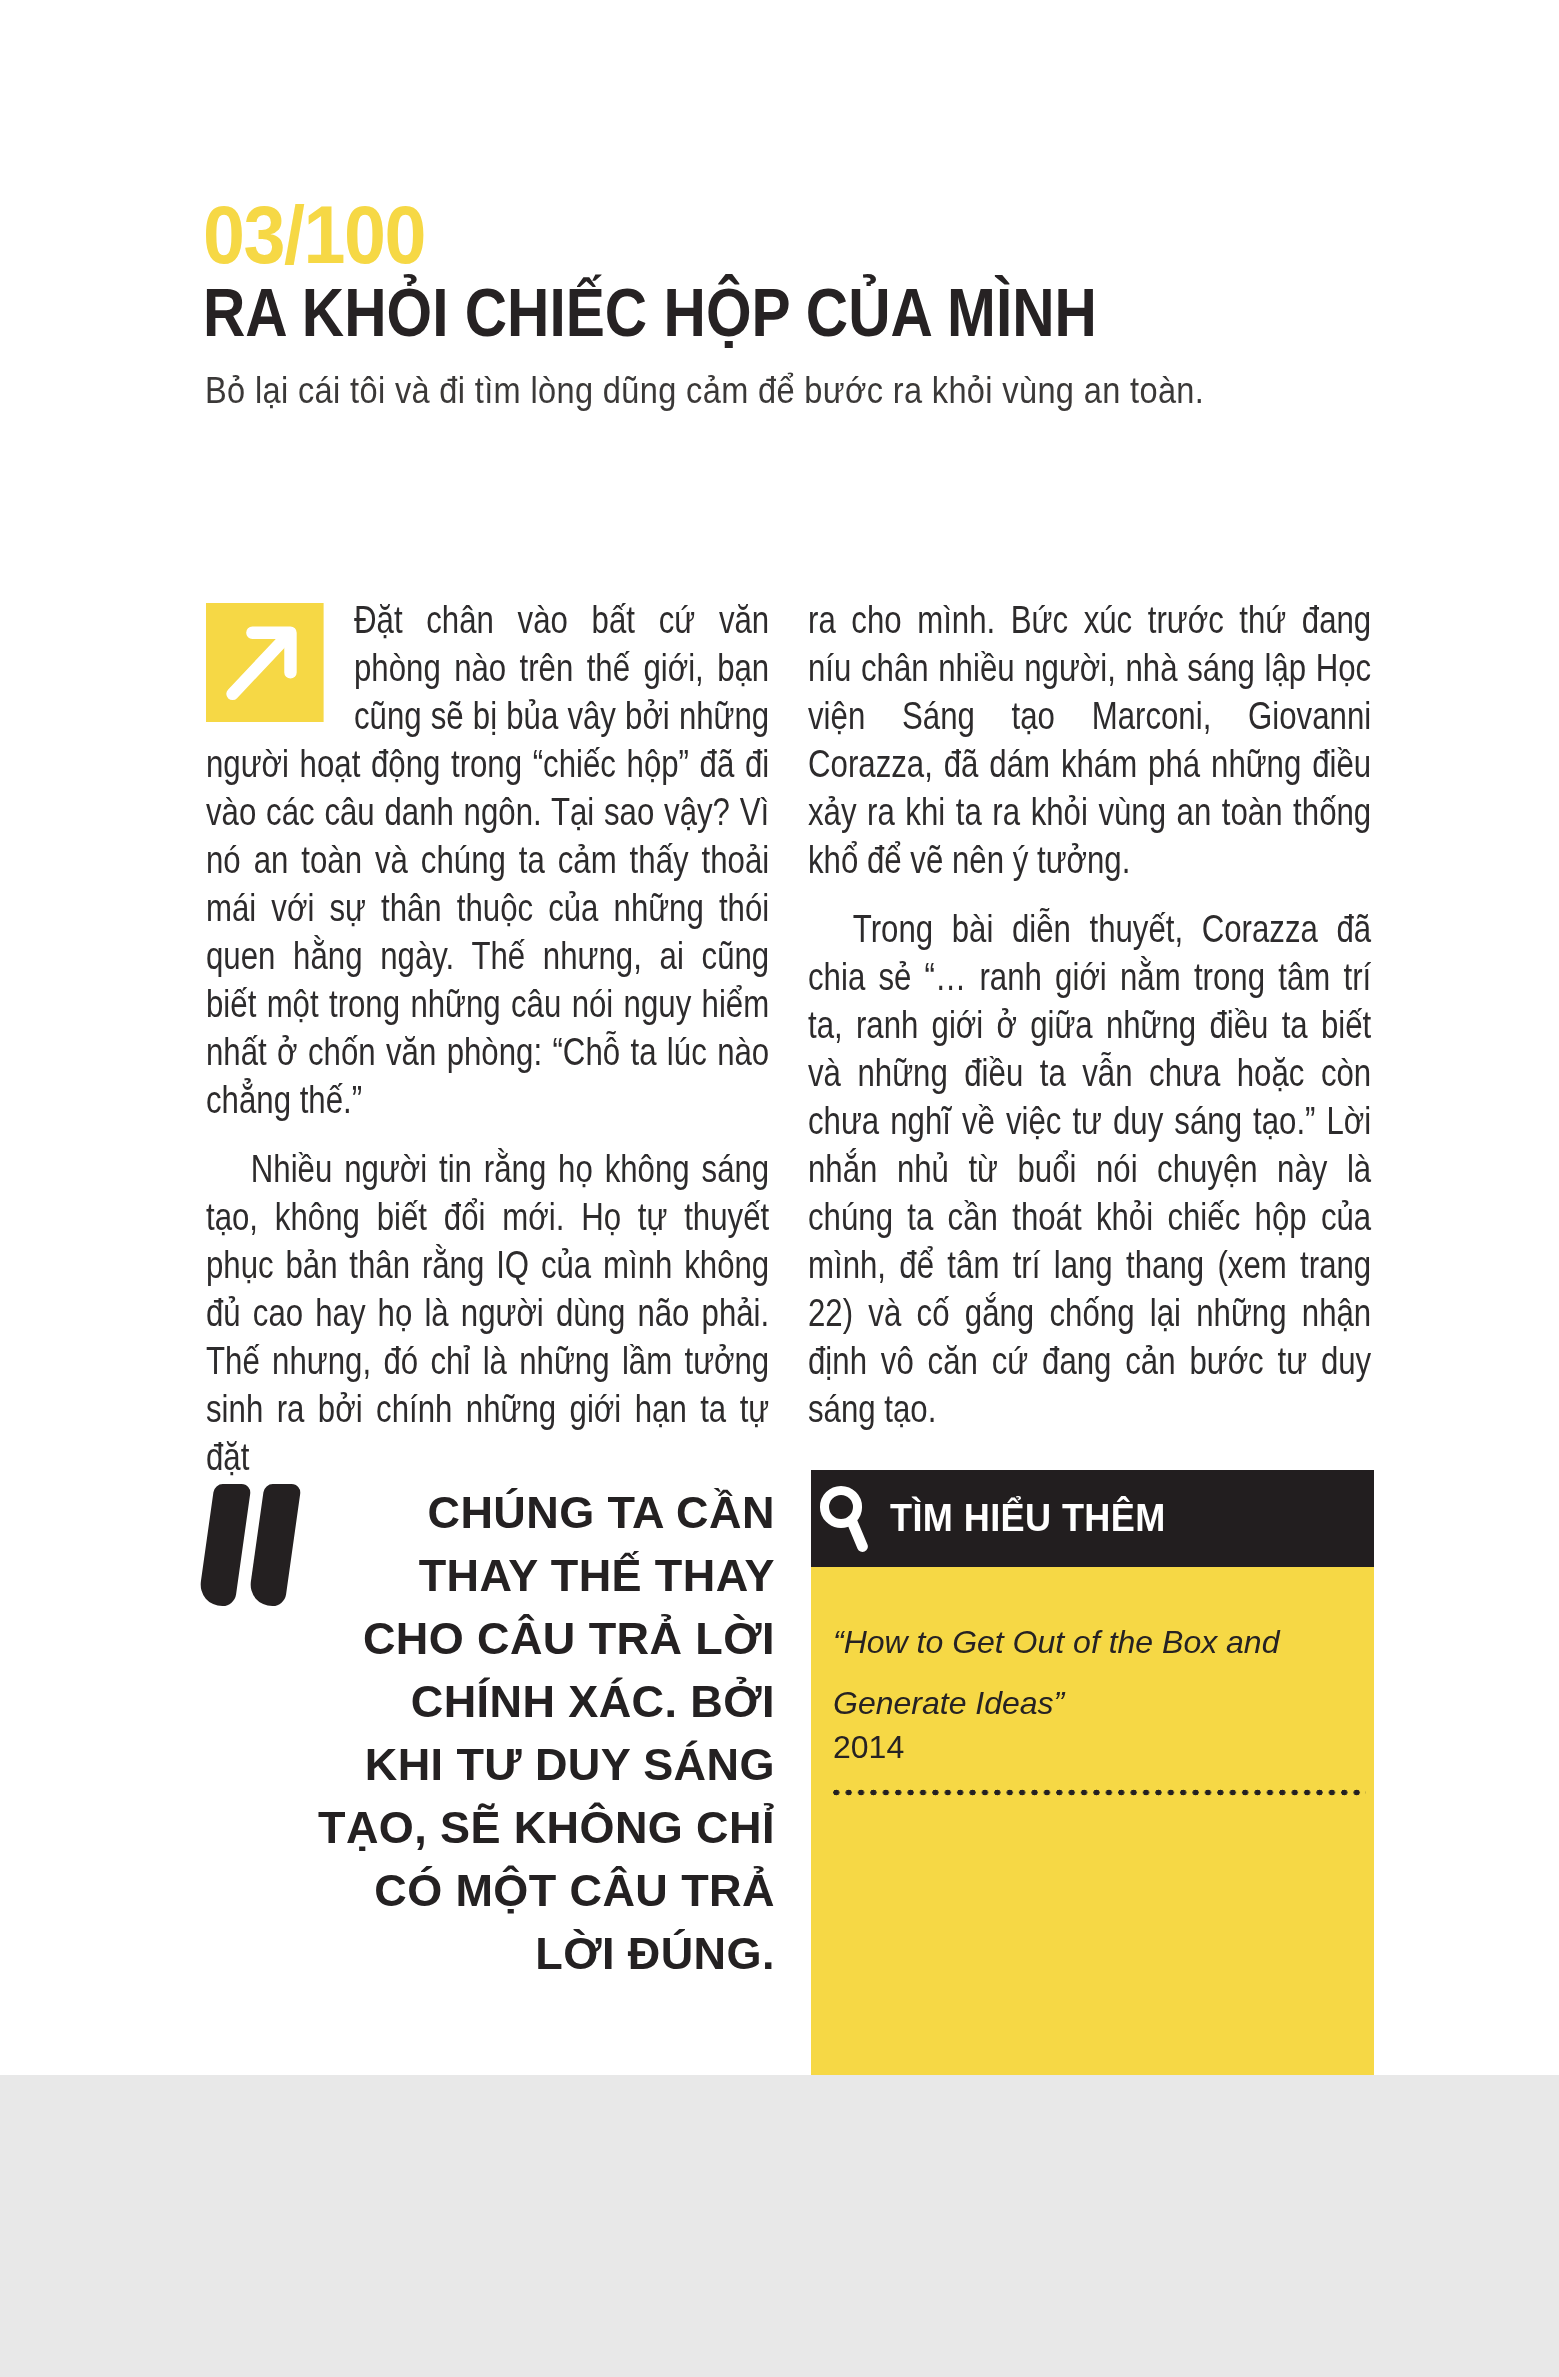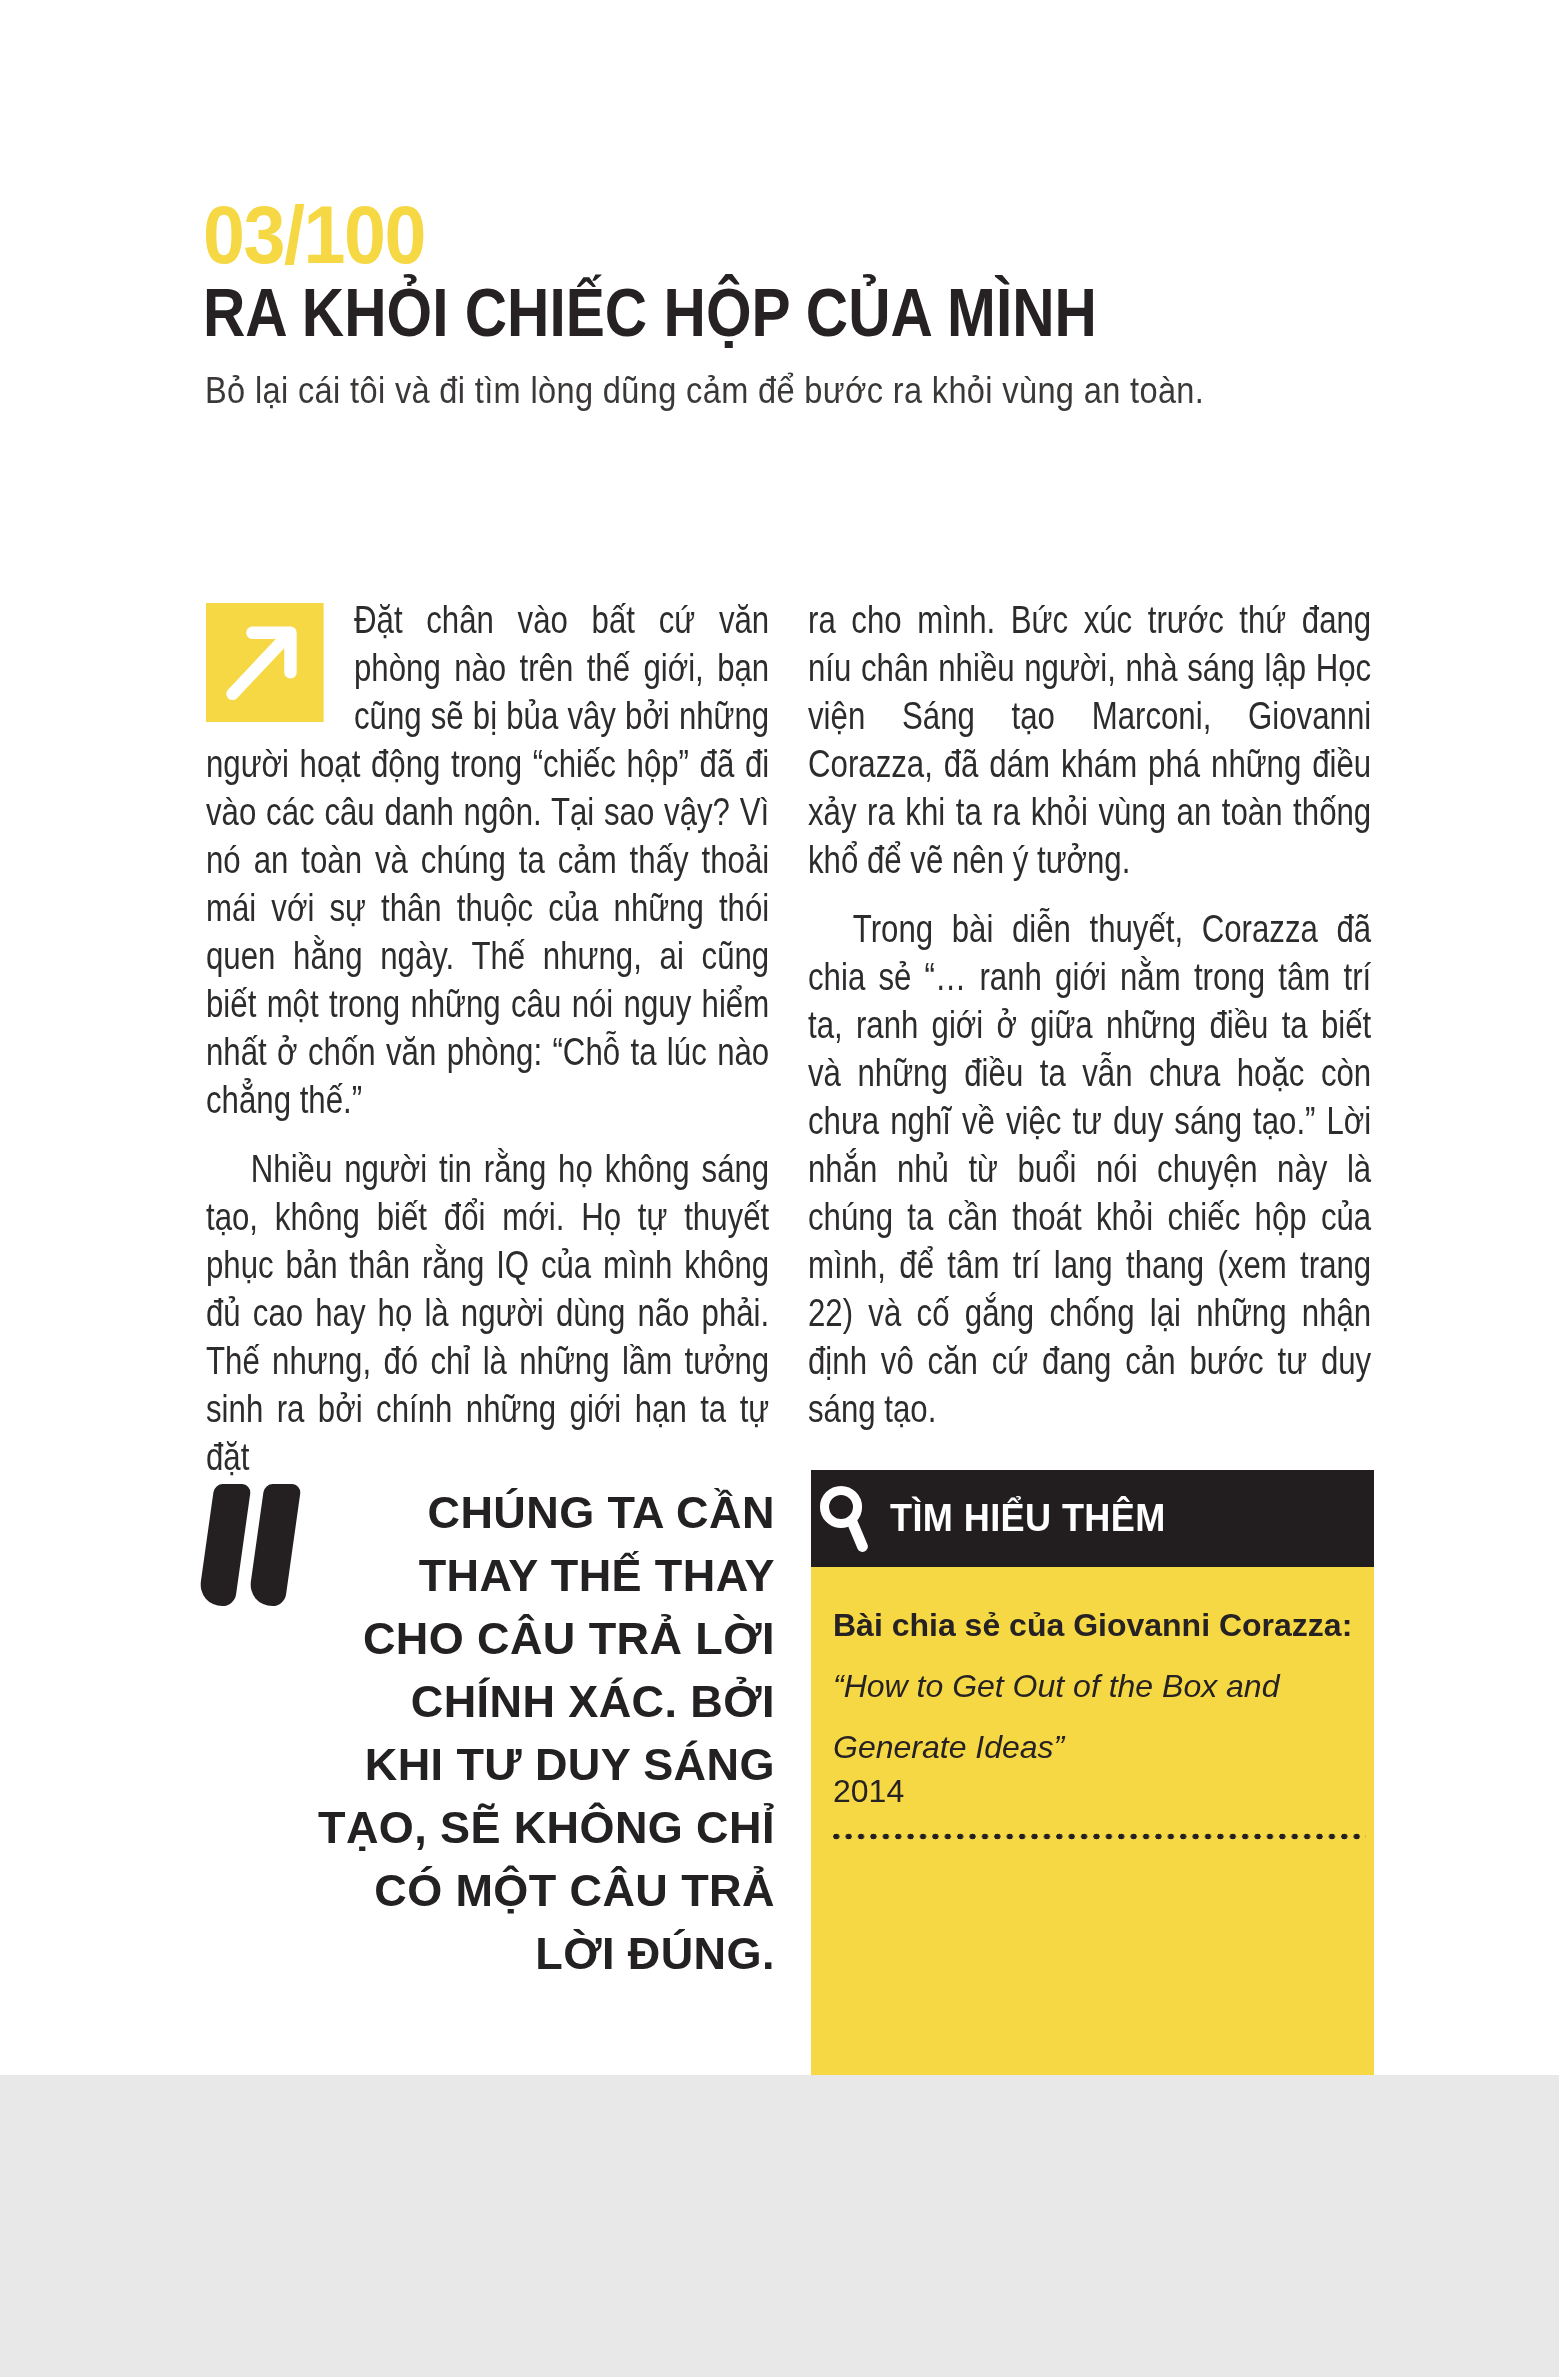--- a/index.html
+++ b/index.html
@@ -138,21 +138,20 @@
 
   <div class="sidebar">
     <div class="sidebar-head">
       <svg width="53" height="71" viewBox="0 0 64 86">
         <circle cx="29" cy="29" r="20" fill="none" stroke="#ffffff" stroke-width="11"></circle>
         <line x1="42" y1="46" x2="55" y2="77" stroke="#ffffff" stroke-width="13" stroke-linecap="round"></line>
       </svg>
       <span class="head-label">TÌM HIỂU THÊM</span>
     </div>
     <div class="sidebar-body">
-      <div class="s-line s-bold">Bài chia sẻ của Giovanni Corazza:</div>
       <div class="s-line s-italic">“How to Get Out of the Box and</div>
       <div class="s-line s-italic">Generate Ideas”</div>
       <div class="s-line">2014</div>
       <div class="dotted"></div>
     </div>
   </div>
 
   <div class="footer">
     <span class="pg">14</span>
     <span class="bk">ĐỔI MỚI TƯ DUY</span>

